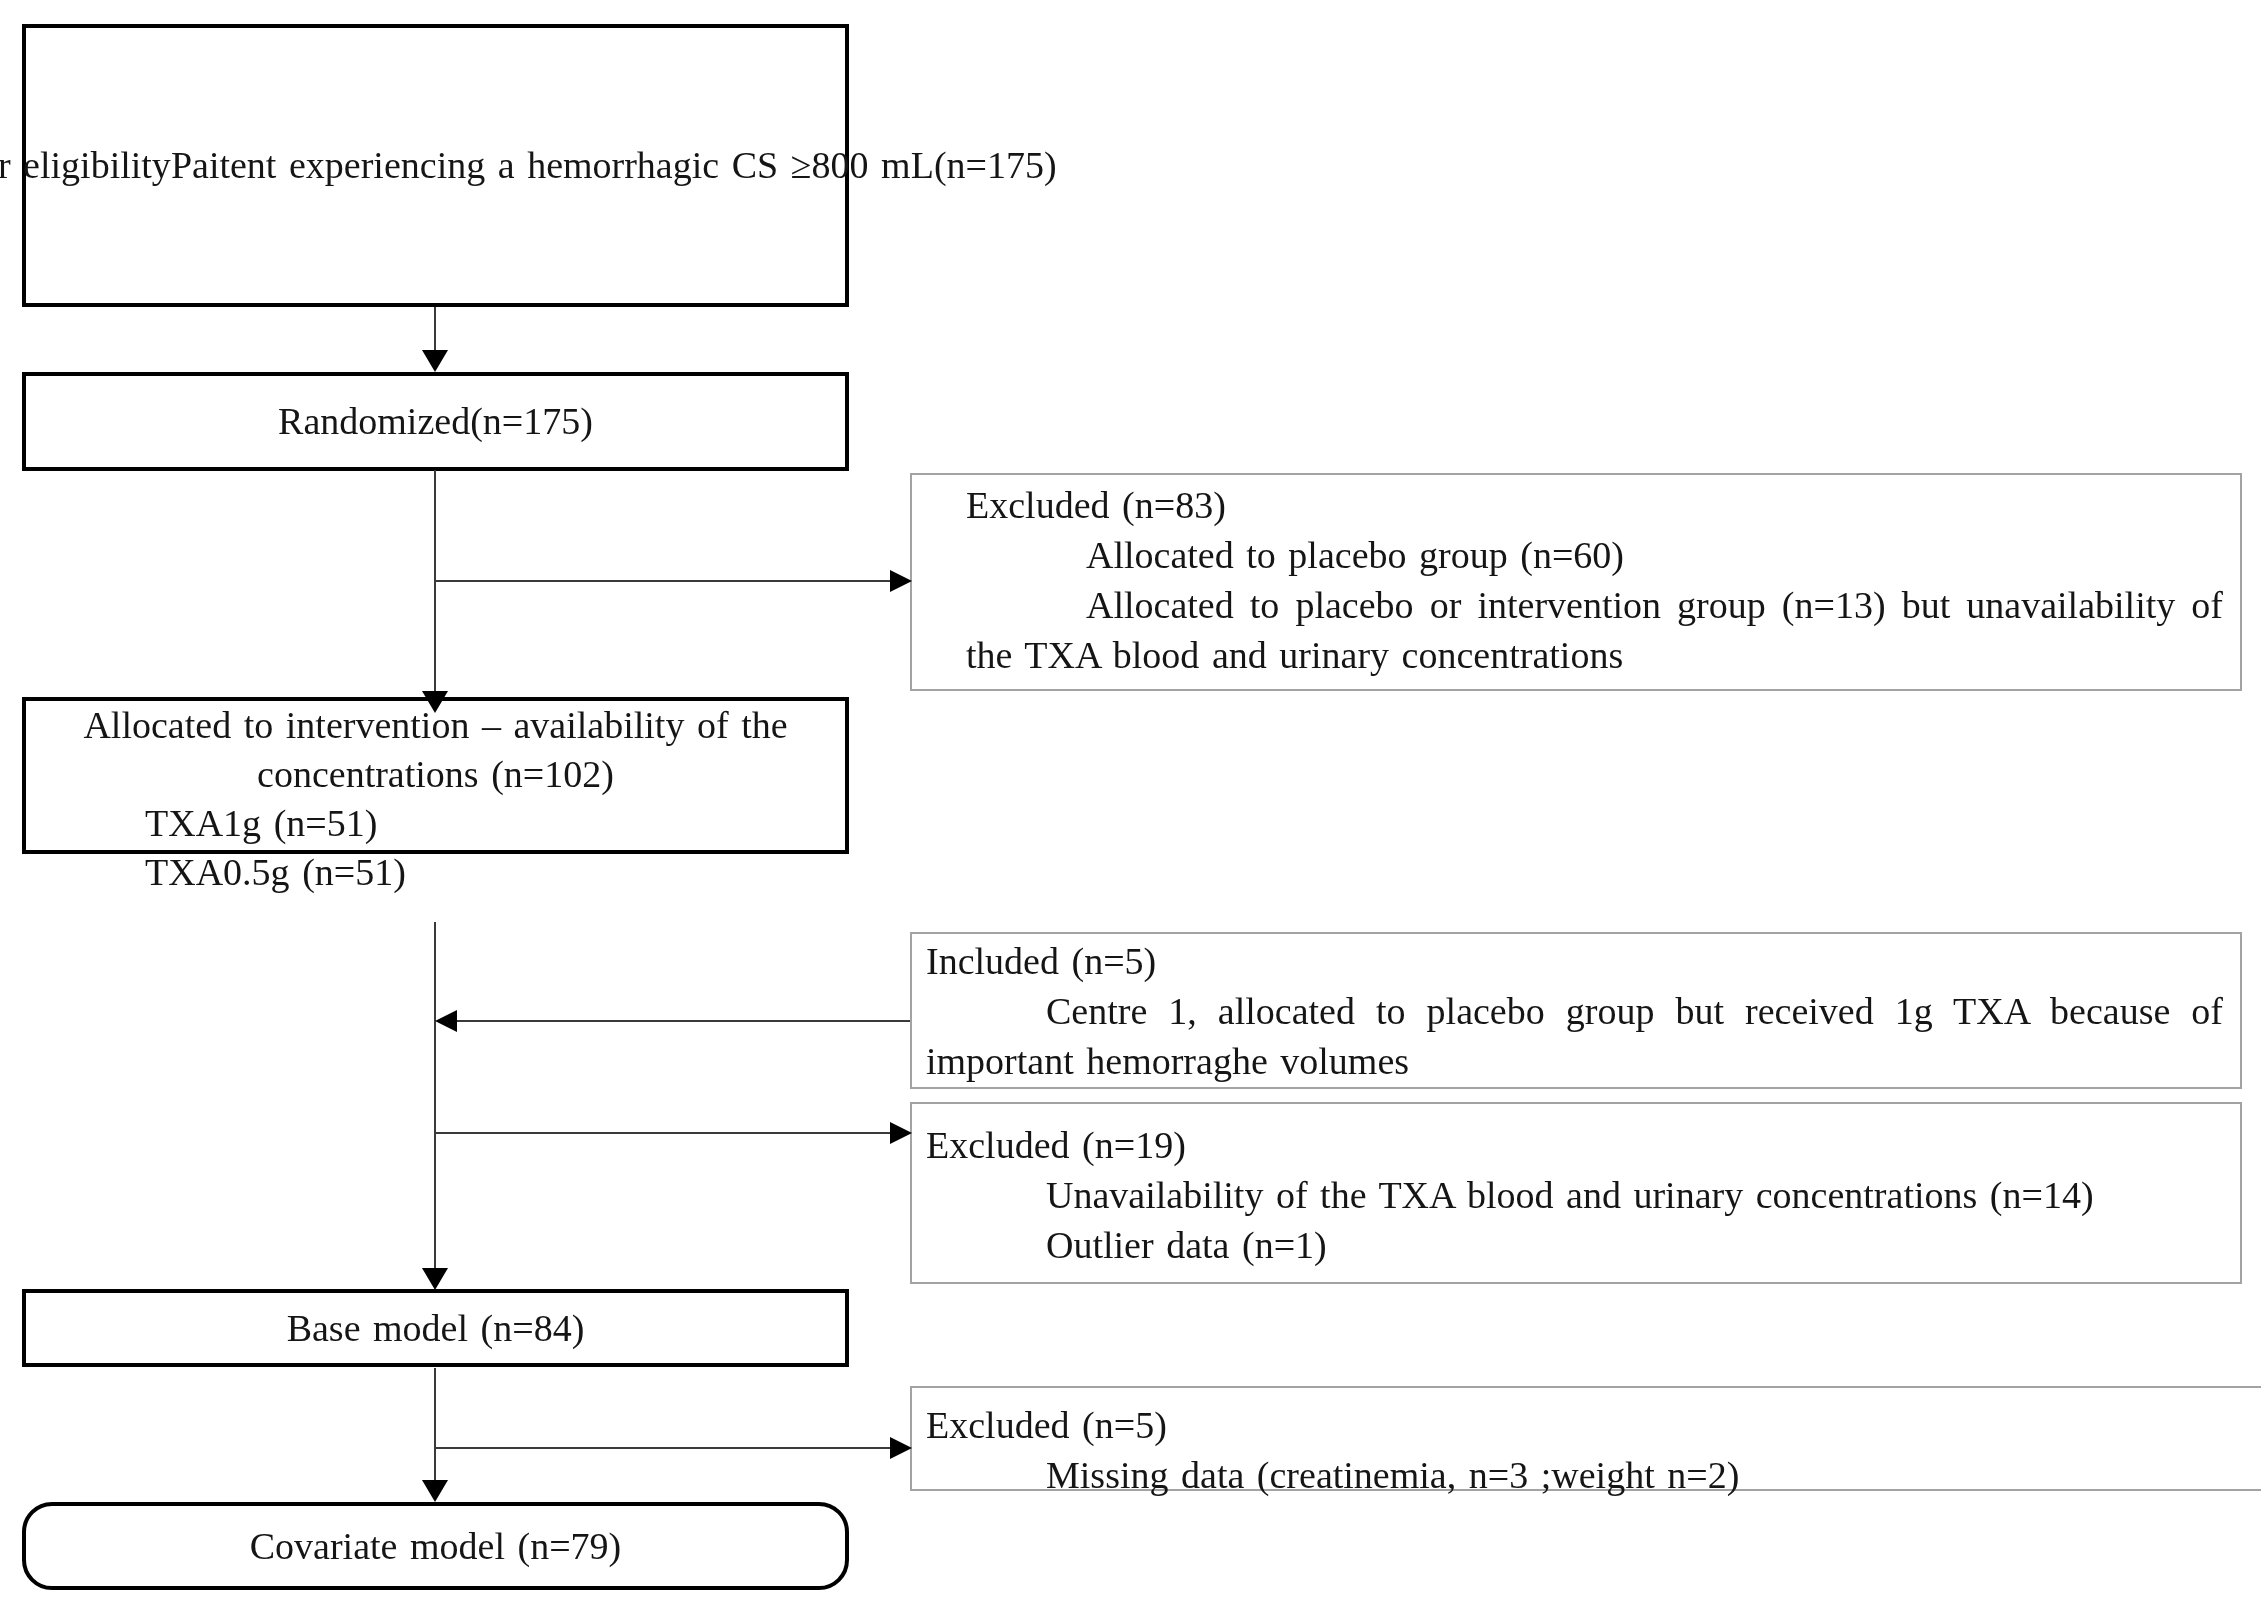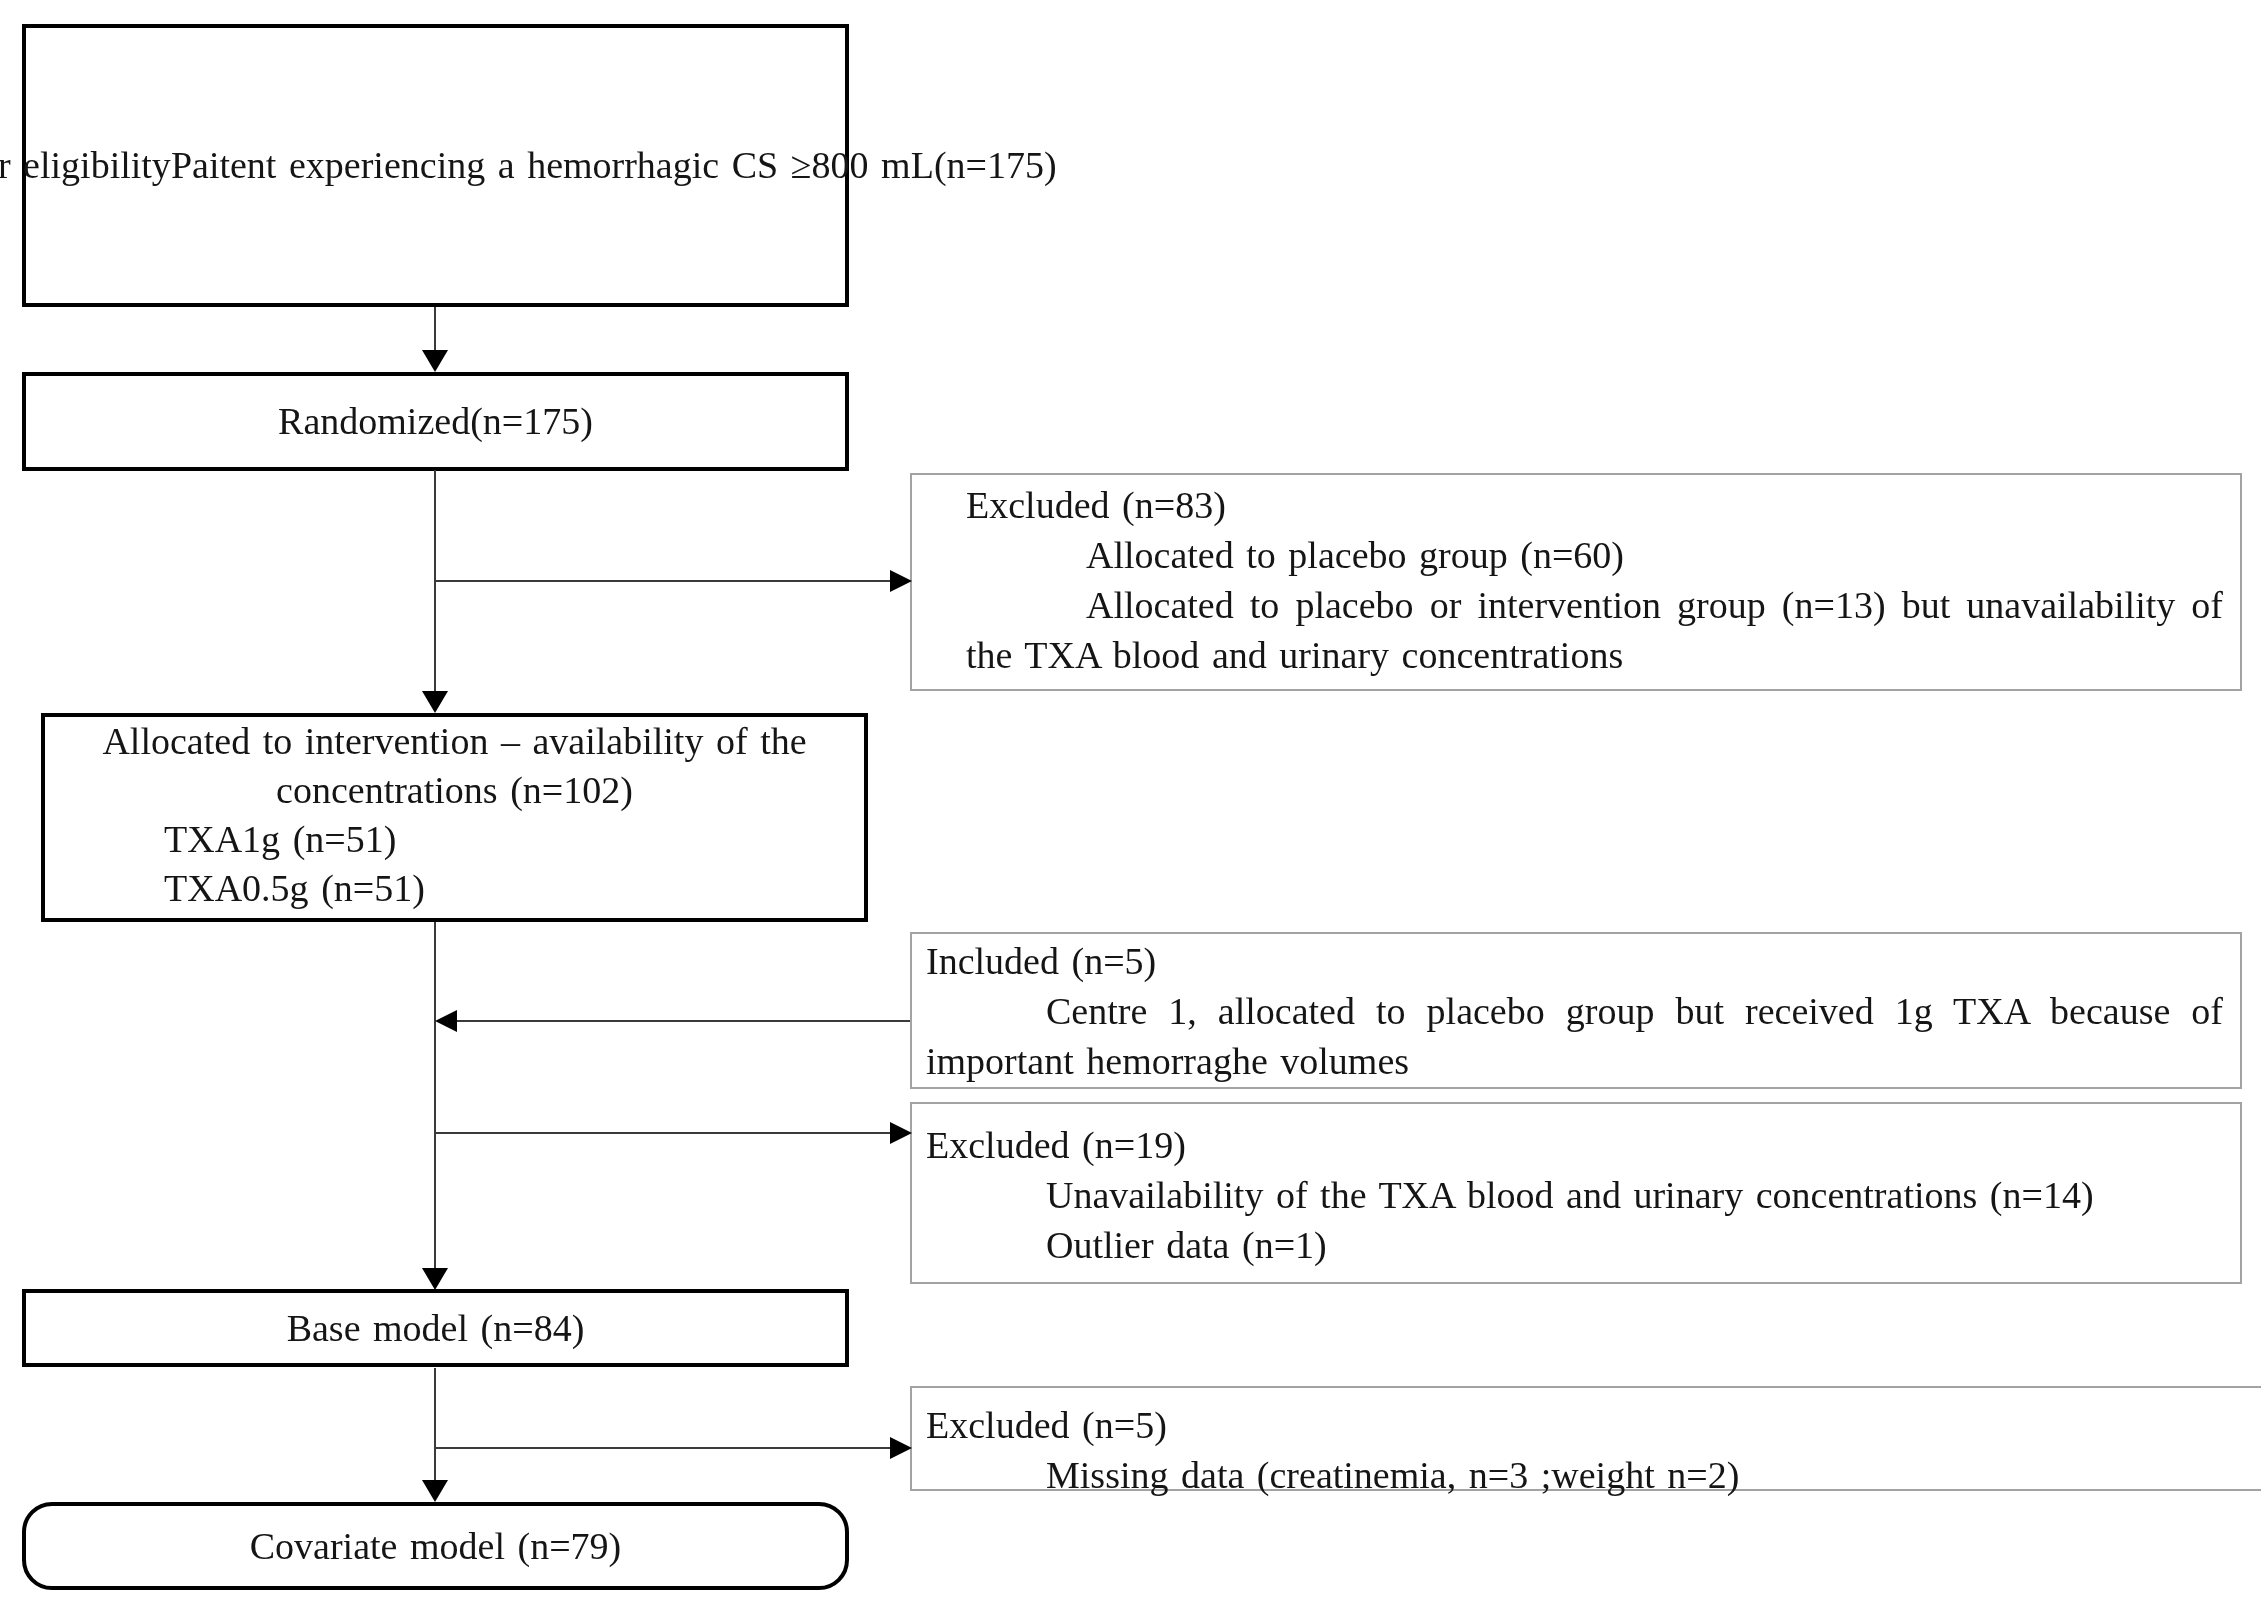--- a/index.html
+++ b/index.html
@@ -110,21 +110,21 @@
     <div class="cline">Assessed for eligibility</div>
     <div class="cline">Paitent experiencing a hemorrhagic CS ≥800 mL</div>
     <div class="cline">(n=175)</div>
   </div>
 
   <div class="node primary centered" style="left:22px; top:372px; width:827px; height:99px;">
     <div class="cline tight">Randomized</div>
     <div class="cline tight">(n=175)</div>
   </div>
 
-  <div class="node primary" style="left:22px; top:713px; width:827px; height:209px;margin-left:19px;">
+  <div class="node primary" style="left:22px; top:697px; width:827px; height:157px;">
     <div class="head-center">Allocated to intervention – availability of the concentrations (n=102)</div>
     <div class="sub-left">TXA1g (n=51)</div>
     <div class="sub-left">TXA0.5g (n=51)</div>
   </div>
 
   <div class="node primary centered" style="left:22px; top:1289px; width:827px; height:78px;">
     <div class="cline">Base model (n=84)</div>
   </div>
 
   <div class="node primary centered" style="left:22px; top:1502px; width:827px; height:88px;border-radius:30px;">

